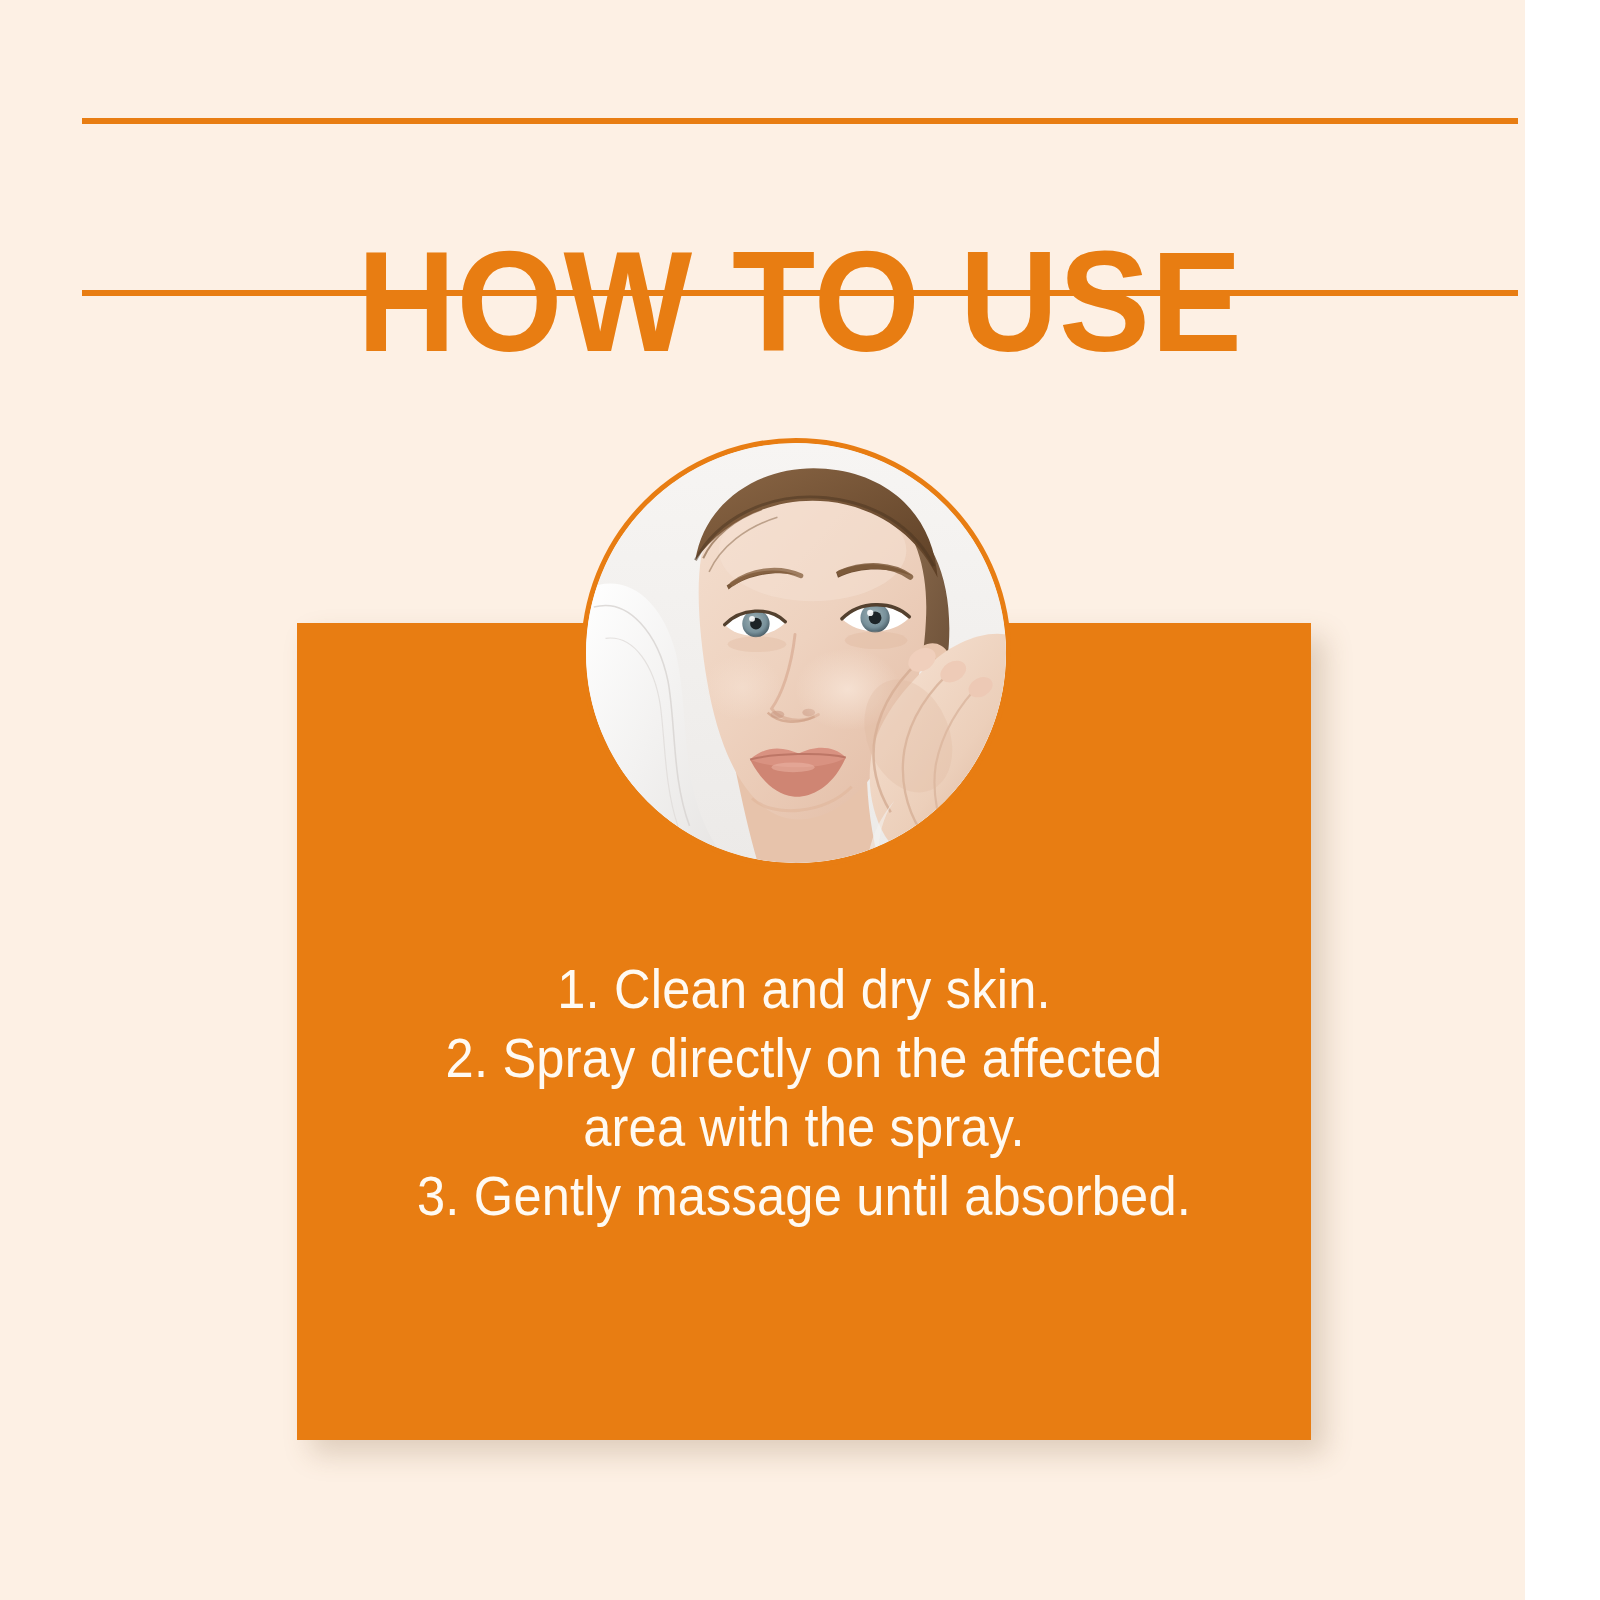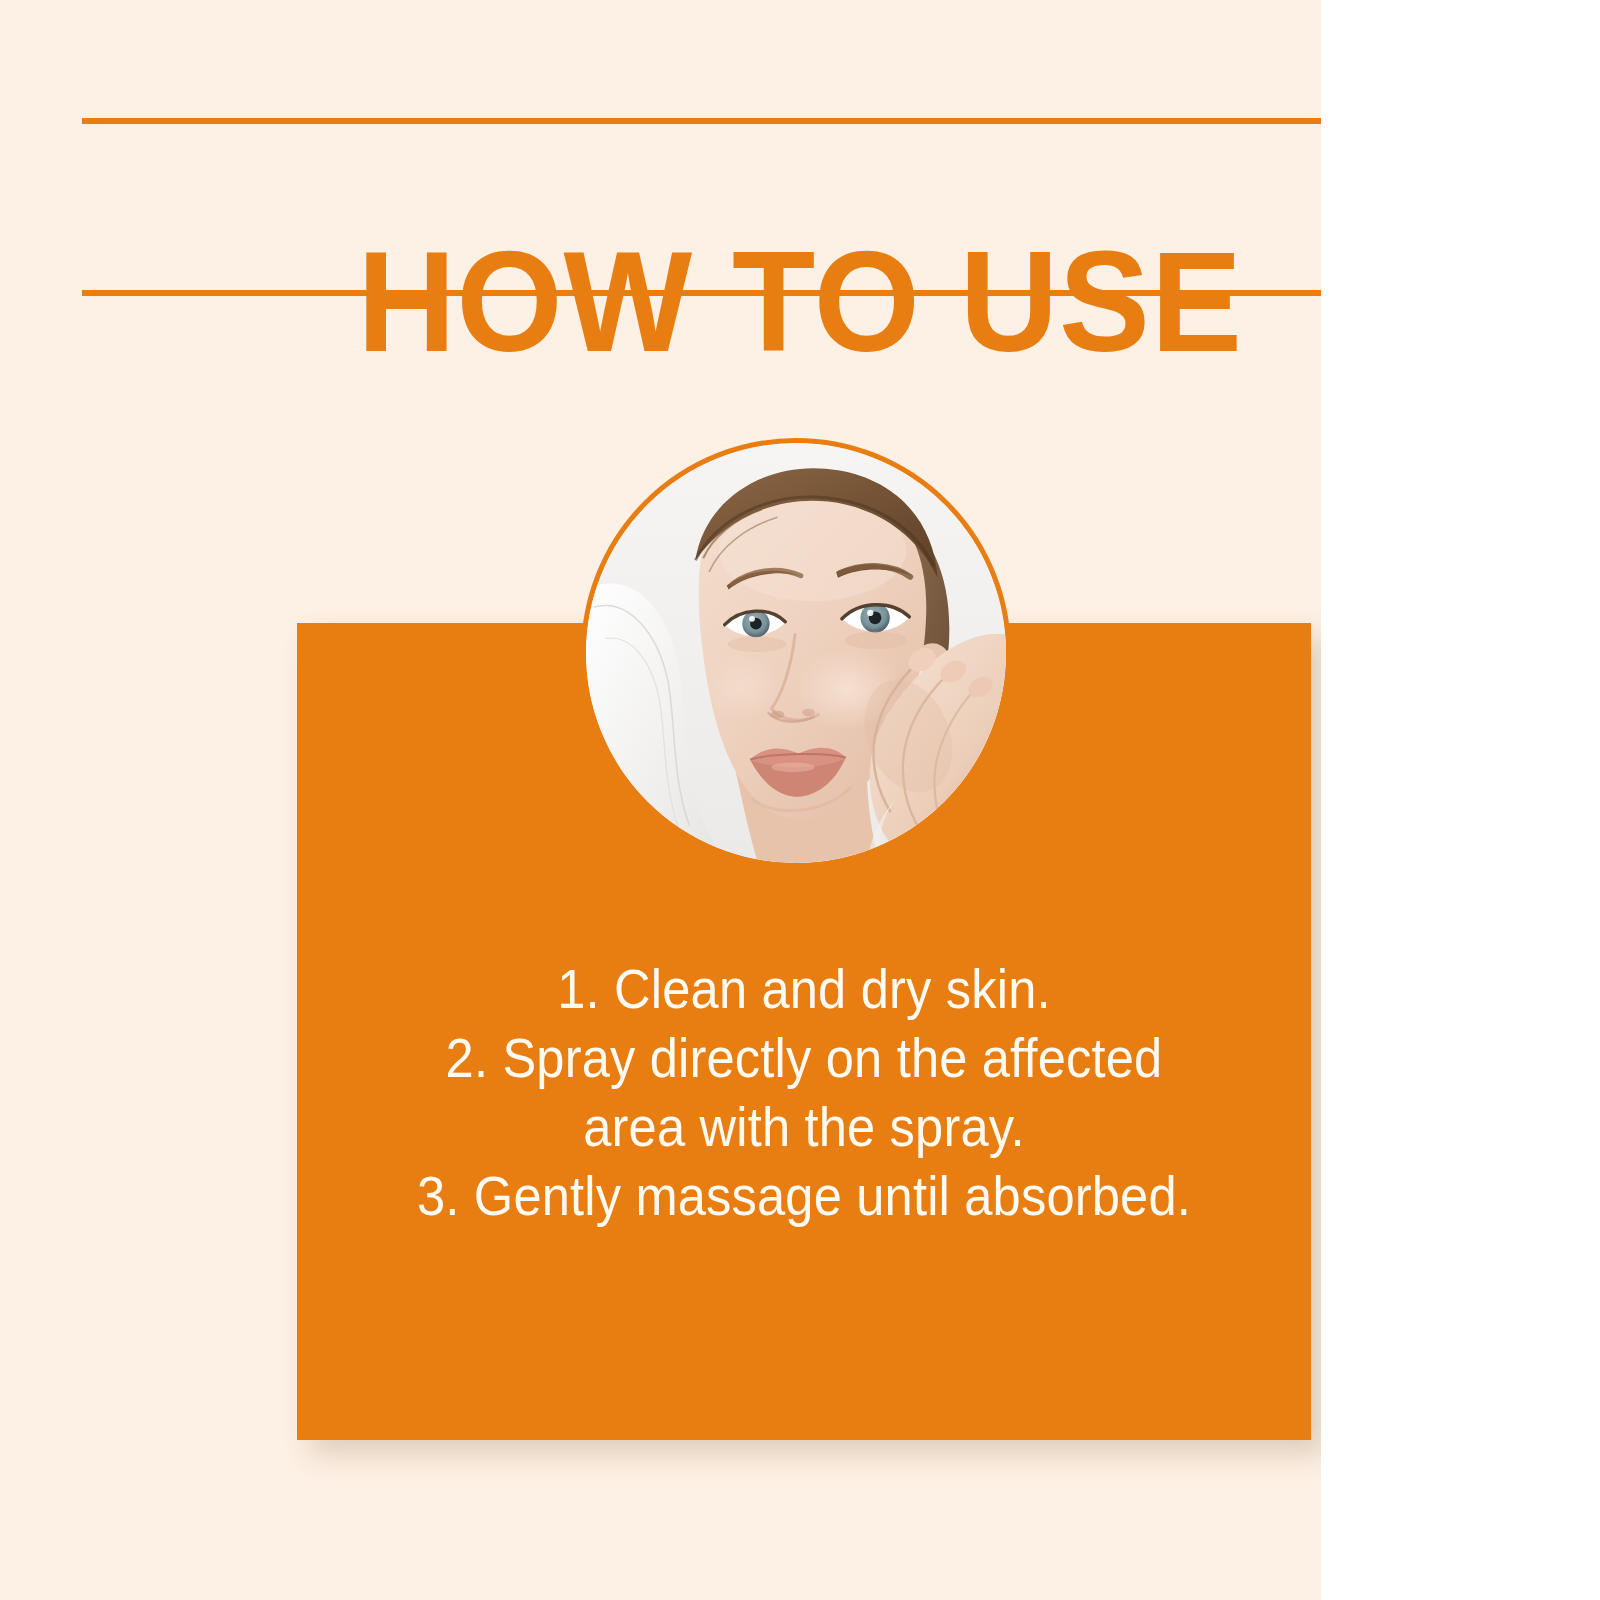--- a/index.html
+++ b/index.html
@@ -8,21 +8,21 @@
   }
   body {
     width: 1600px;
     height: 1600px;
     overflow: hidden;
     font-family: "Liberation Sans", sans-serif;
   }
 
   #poster {
     position: relative;
-    width: 1321px;
+    width: 1525px;
     height: 1600px;
     background: #fdf0e4;
     overflow: hidden;
   }
 
   
   .rule {
     position: absolute;
     left: 82px;
     width: 1436px;

